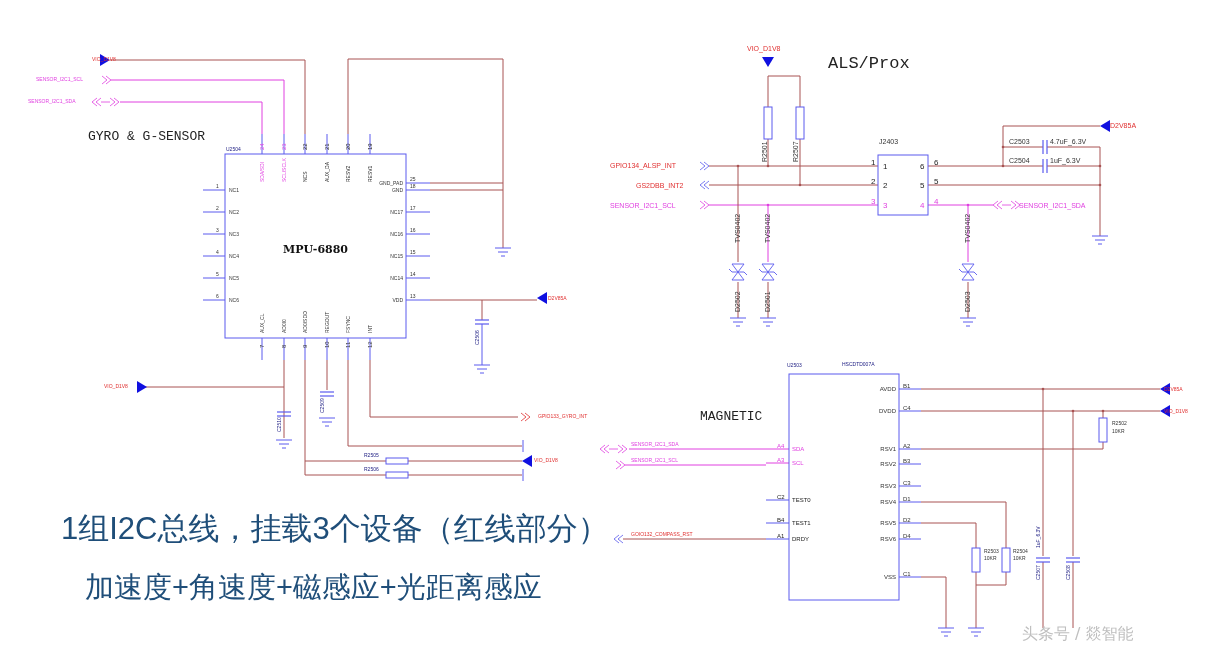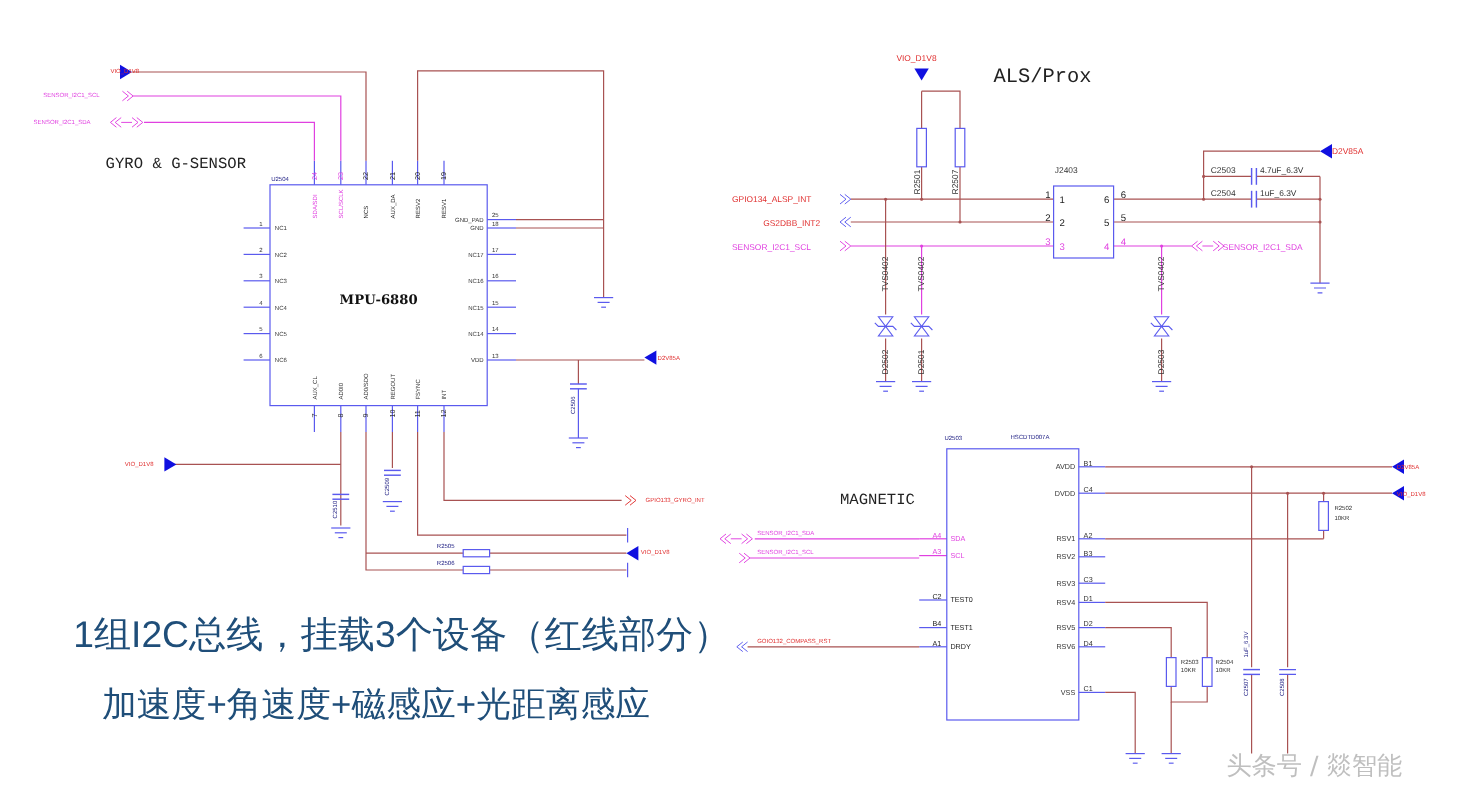--- a/index.html
+++ b/index.html
@@ -1,21 +1,21 @@
 <!DOCTYPE html>
 <html><head>
 <meta charset="utf-8">
 <style>
   html,body{margin:0;padding:0;background:#fff;}
   body{width:1214px;height:664px;position:relative;overflow:hidden;font-family:"Liberation Sans",sans-serif;}
   svg{position:absolute;left:0;top:0;}
   .caption{position:absolute;left:22px;color:#1f4e79;font-family:Liberation Sans, sans-serif;white-space:nowrap;margin-left:39px;}
   .cap1{top:508px;font-size:31px;}
   .cap2{top:568px;left:46px;font-size:29px;}
-  .watermark{position:absolute;left:1022px;top:624px;font-size:21px;color:#bfbfbf;font-family:"DejaVu Sans",sans-serif;white-space:nowrap;}
+  .watermark{position:absolute;left:1022px;top:624px;font-size:16px;color:#bfbfbf;font-family:"DejaVu Sans",sans-serif;white-space:nowrap;}
 </style>
 </head>
 <body>
 
 <svg width="1214" height="664" viewBox="0 0 1214 664">
   <g id="wires">
       <line x1="262" y1="134" x2="262" y2="154" stroke="#5a5aee" stroke-width="1"></line>
       <line x1="284" y1="134" x2="284" y2="154" stroke="#5a5aee" stroke-width="1"></line>
       <line x1="305" y1="134" x2="305" y2="154" stroke="#5a5aee" stroke-width="1"></line>
       <line x1="327" y1="134" x2="327" y2="154" stroke="#5a5aee" stroke-width="1"></line>

